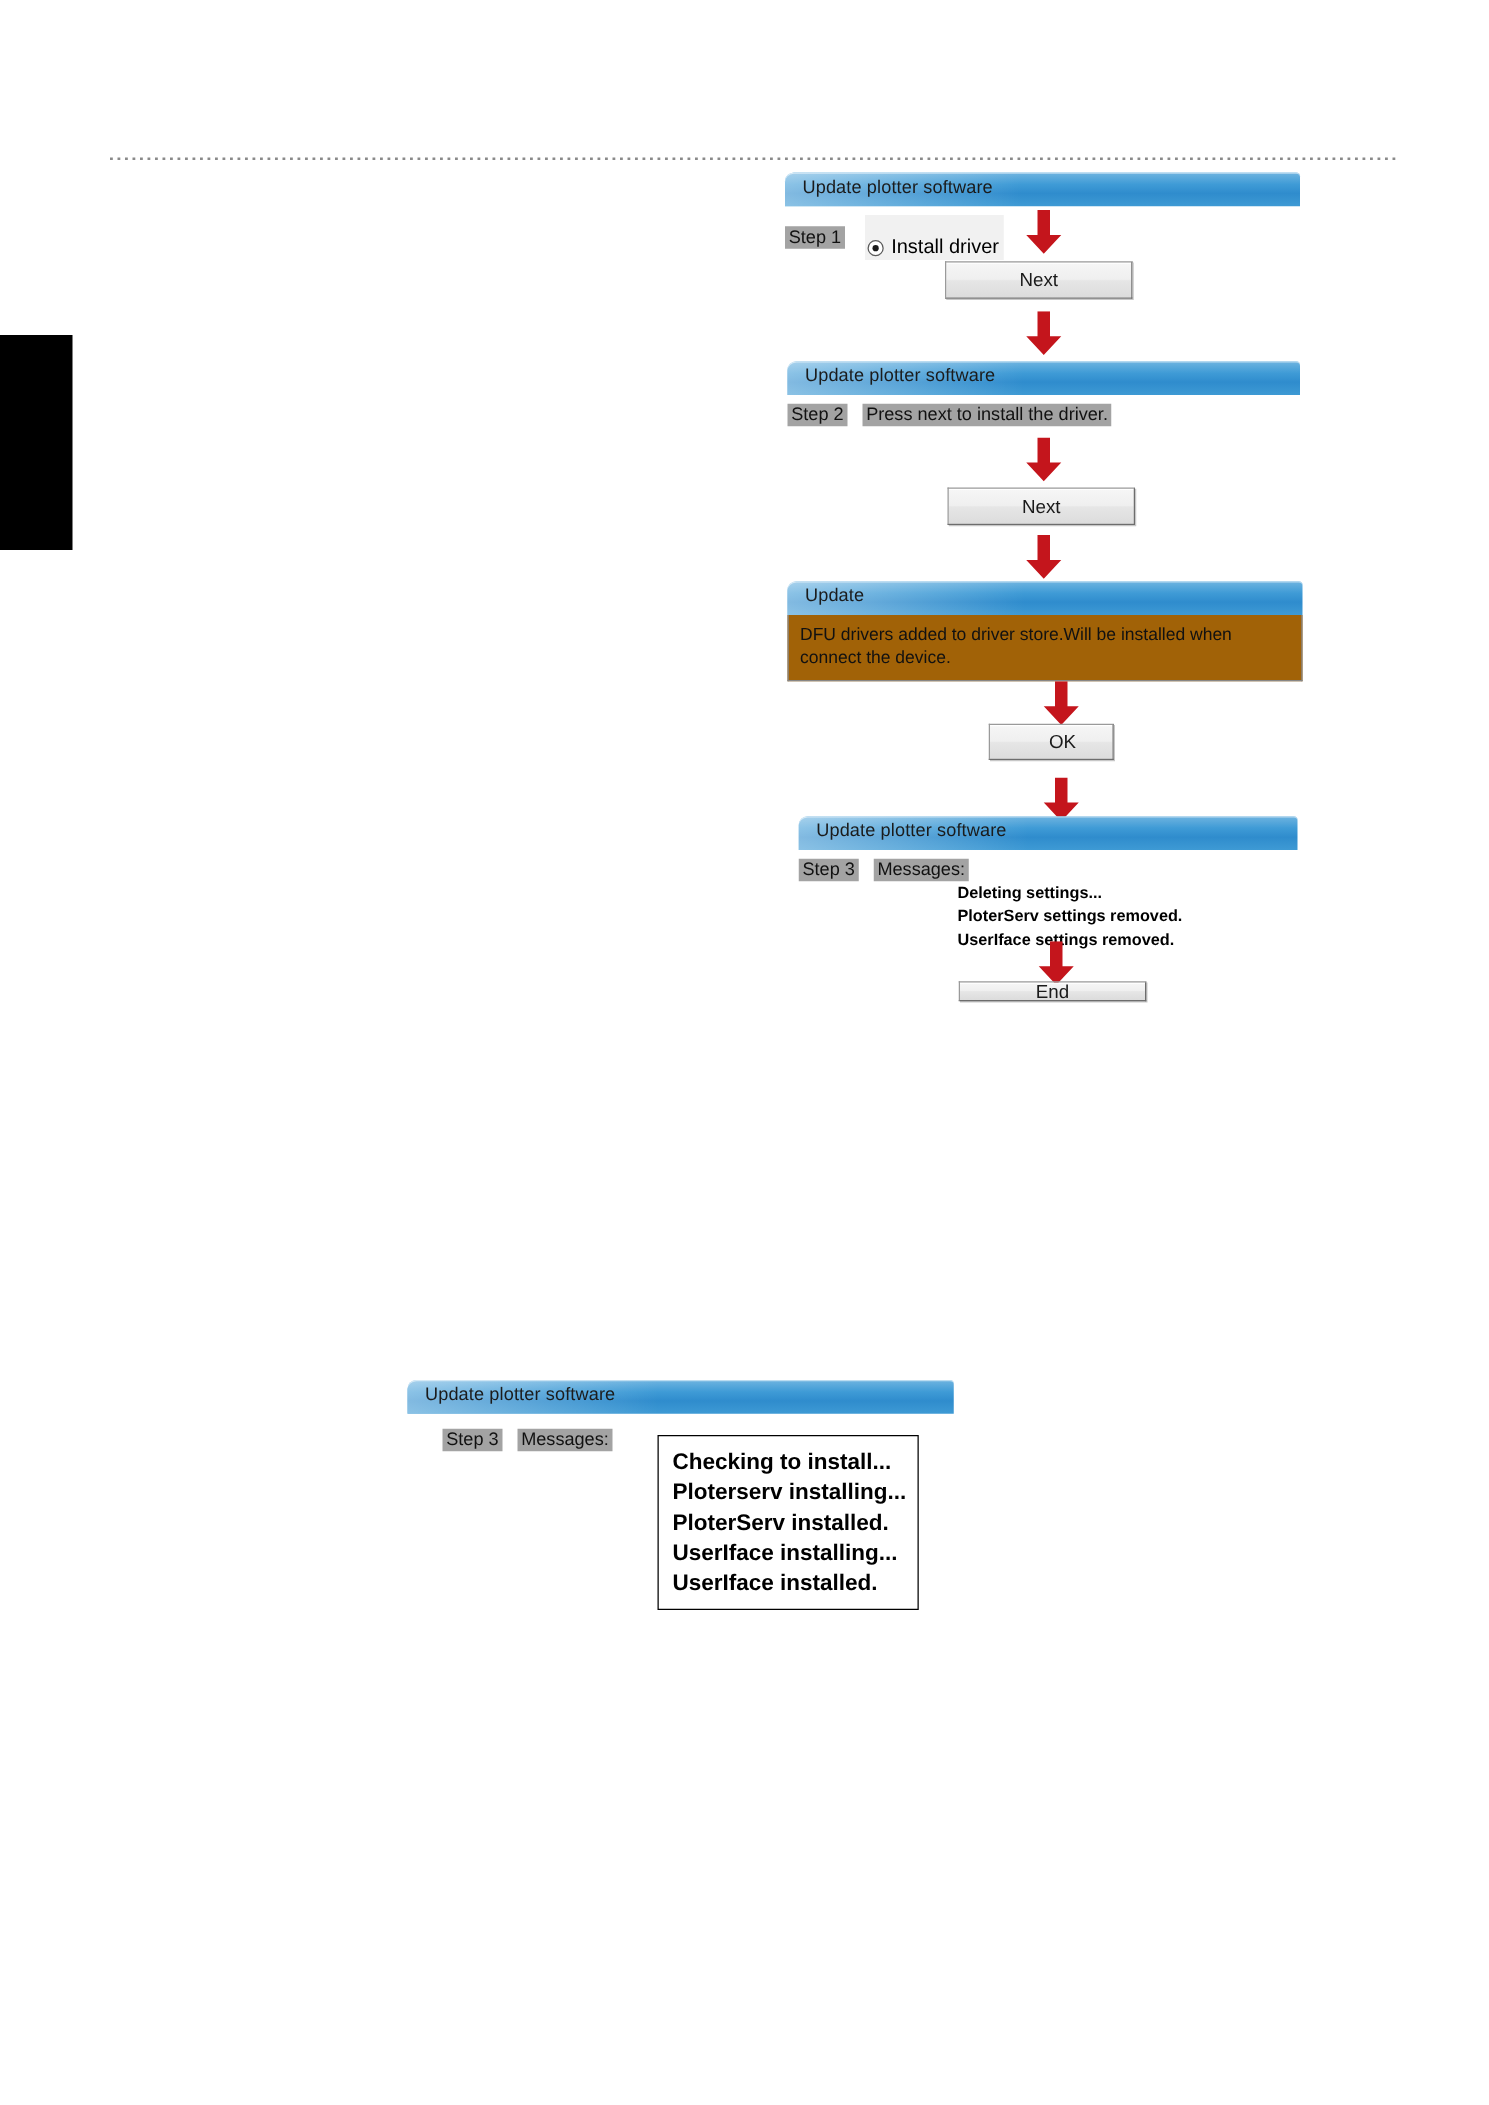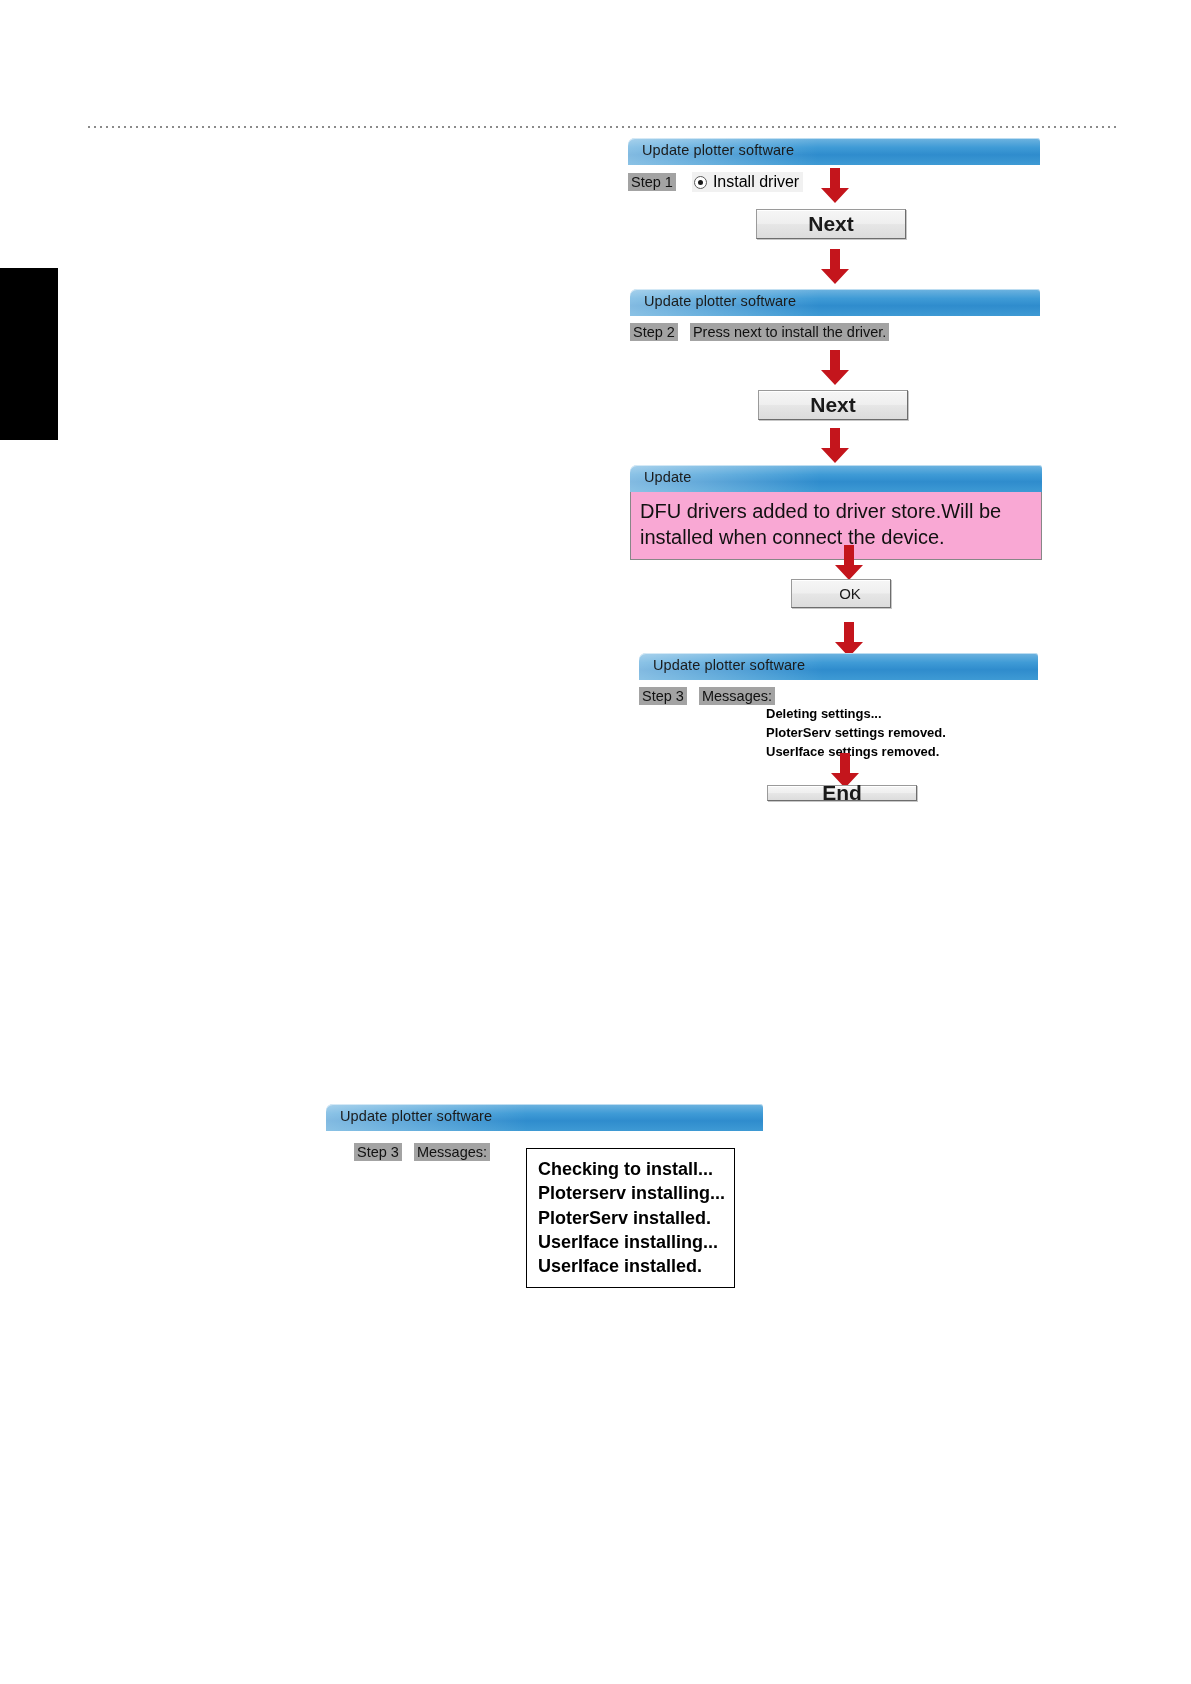--- a/index.html
+++ b/index.html
@@ -88,21 +88,21 @@
     padding: 1px 3px;
     white-space: nowrap;
   }
   .gap-sm { width: 12px; }
   .gap-md { width: 16px; }
 
   .radio-wrap {
     display: flex;
     align-items: center;
     background: #f1f1f1;
-    padding: 1px 4px 1px 2px;
+    padding: 17px 4px 1px 2px;
   }
   .radio {
     width: 11px;
     height: 11px;
     border-radius: 50%;
     border: 1px solid #5a5a5a;
     background: #ffffff;
     position: relative;
     margin-right: 6px;
     flex: 0 0 auto;
@@ -113,23 +113,23 @@
     left: 3px; top: 3px;
     width: 5px; height: 5px;
     border-radius: 50%;
     background: #1a1a1a;
   }
 
   
   .msgbox-body {
     border: 1px solid #878787;
     border-top: none;
-    background: #f9a8d4;
+    background: #a16207;
     padding: 7px 10px 9px 9px;
-    font-size: 20px;
+    font-size: 14px;
     color: #111111;
     line-height: 1.28;
   }
 
   
   .msg-list {
     font-size: 13px;
     font-weight: bold;
     color: #000000;
     line-height: 1.45;
@@ -145,22 +145,22 @@
   }
 
   
   .btn {
     background: linear-gradient(to bottom, #f6f6f6 0%, #efefef 48%, #e6e6e6 52%, #dcdcdc 100%);
     border: 1px solid #9a9a9a;
     border-right-color: #6d6d6d;
     border-bottom-color: #6d6d6d;
     box-shadow: inset 0 1px 0 #ffffff, 1px 1px 0 rgba(0,0,0,.22);
     text-align: center;
-    font-size: 21px;
-    font-weight: bold;
+    font-size: 15px;
+    font-weight: normal;
     color: #1a1a1a;
     display: flex;
     align-items: center;
     justify-content: center;
     position: absolute;
     cursor: default;
   }
   .btn.light { font-weight: normal; font-size: 15px; }
 
   

